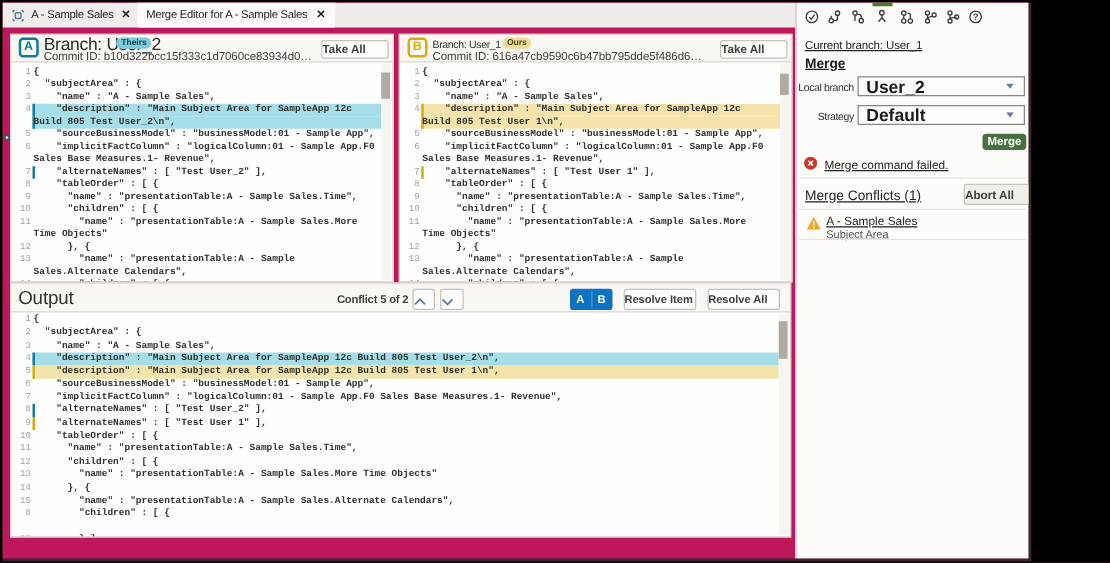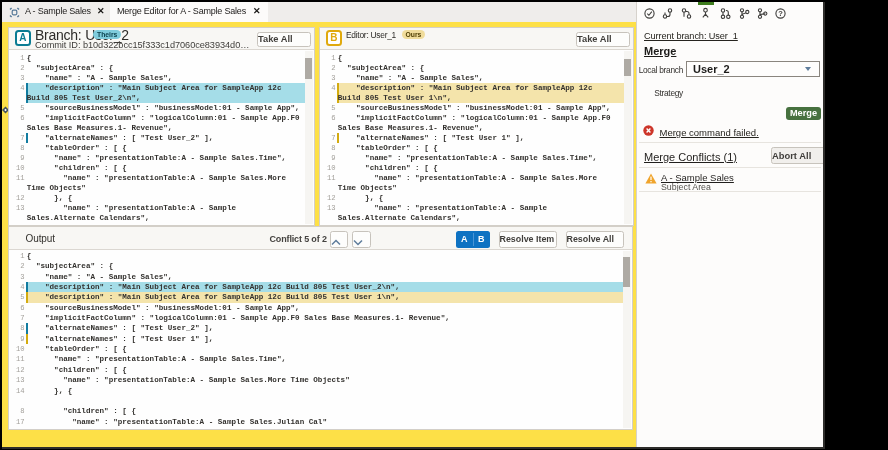--- a/index.html
+++ b/index.html
@@ -1,16 +1,16 @@
 <!DOCTYPE html>
 <html><head><meta charset="utf-8"><style>
 * { margin:0; padding:0; box-sizing:border-box; }
 html,body { width:888px; height:450px; background:#000; overflow:hidden;
   font-family:"Liberation Sans", sans-serif; }
-#app { position:absolute; left:2px; top:2px; width:821px; height:445px; background:#fde047; overflow:hidden; }
+#app { position:absolute; left:2px; top:2px; width:821px; height:445px; background:#be185d; overflow:hidden; }
 #app > * { position:absolute; }
 
 #tabbar { left:0; top:0; width:634px; height:19.5px; background:#efedeb; }
 #tab2 { position:absolute; left:108px; top:0; width:158px; height:19.5px; background:#fcfbfa; }
 .tabtxt { position:absolute; top:0; height:19.5px; line-height:19.5px; font-size:9px; color:#1d1b1a; letter-spacing:-0.2px; white-space:nowrap; }
 .x { position:absolute; top:0; height:19.5px; line-height:19.5px; font-size:9px; font-weight:bold; color:#181716; }
 
 #vdiv { left:633.5px; top:0; width:1px; height:445px; background:#d6d2cc; }
 
 .panel { position:absolute; background:#fefefe; border:1px solid #d3cfc8; }
@@ -38,21 +38,21 @@
 .pill { position:absolute; top:1.7px; height:9px; border-radius:4.5px; font-size:6.8px; font-weight:bold;
   line-height:9px; padding:0 4px; }
 .pill.t { background:#7fccdc; color:#0d4450; }
 .pill.o { background:#f0dc9b; color:#4f3e03; }
 .btn { position:absolute; background:#fdfdfc; border:1px solid #c7c3bc; border-radius:2.5px;
   font-weight:bold; color:#403e3b; text-align:left; white-space:nowrap; }
 
 .rt { position:absolute; color:#26241f; white-space:nowrap;text-decoration:underline; }
 .lbl { position:absolute; text-align:right; white-space:nowrap; font-size:8.4px; letter-spacing:-0.3px; color:#33312e; }
 .sel { position:absolute; width:134px; height:15.5px; border:1px solid #8a857e; background:#fefdfc; }
-.sel span { position:absolute; left:6px; top:0; line-height:14.5px; font-size:11px; font-weight:bold; color:#1c1b19; white-space:nowrap; }
+.sel span { position:absolute; left:6px; top:0; line-height:14.5px; font-size:14px; font-weight:bold; color:#1c1b19; white-space:nowrap; }
 .caret { position:absolute; right:8px; top:5px; width:0; height:0; border-left:3.6px solid transparent;
   border-right:3.6px solid transparent; border-top:4.6px solid #5f7d9c; }
 .hr { position:absolute; left:635px; width:184px; height:1px; background:#e7e4df; }
 .ti { position:absolute; top:5px; }
 #statusbar { left:0; top:428.5px; width:633.5px; height:16.5px; background:#fcfcfa; border-top:1px solid #c8c4be; }
 </style></head>
 <body>
 <div id="app">
   <div id="tabbar">
     <svg style="position:absolute;left:7px;top:4.5px" width="11" height="11" viewBox="0 0 11 11" fill="none" stroke="#547898" stroke-width="1.2">
@@ -160,22 +160,23 @@
         </div>
       <div class="sb">
           <div class="sbt" style="top:7px;height:21px"></div>
         </div>
     </div>
   </div>
 
   <div class="panel" id="pb" style="left:316.5px; top:25px; width:315px; height:199px">
     <div class="phead">
       <div class="badge b" style="left:6.5px">B</div>
-      <span class="hl1" style="left:26.5px; font-size:8.4px; letter-spacing:-0.25px">Editor: User_1</span>
+      <span class="hl1" style="left:26.5px; font-size:8.4px; letter-spacing:-0.25px">Branch: User_1</span>
       <span class="pill o" style="left:82px">Ours</span>
+      <span class="hl2" style="left:26.5px">Commit ID: 616a47cb9590c6b47bb795dde5f486d6…</span>
       <div class="btn" style="right:2.5px; top:3.5px; width:54px; height:15px; font-size:9.3px; line-height:13.5px">Take All</div>
     </div>
     <div class="pbody">
 <div class="r" style="top:2.80px;height:10.0px">
           <span class="n">1</span>
           <span class="t">{</span>
         </div>
 <div class="r" style="top:12.80px;height:10.0px">
           <span class="n">2</span>
           <span class="t">  "subjectArea" : {</span>
@@ -250,21 +251,21 @@
           <span class="t">        "children" : [ {</span>
         </div>
       <div class="sb">
           <div class="sbt" style="top:8px;height:17px"></div>
         </div>
     </div>
   </div>
 
   <div class="panel" id="po" style="left:5.5px; top:224px; width:625px; height:204px">
     <div class="phead" style="height:22.5px">
-      <span class="hl1" style="left:17px; top:7px; font-size:10px; color:#35332f">Output</span>
+      <span class="hl1" style="left:6px; top:7px; font-size:15px; color:#35332f">Output</span>
       <span class="hl1" style="left:261px; top:7px; font-weight:bold; color:#44423f; font-size:9px; letter-spacing:-0.15px">Conflict 5 of 2</span>
       <div class="btn" style="left:321px; top:4.2px; width:18.5px; height:17px">
         <svg width="10" height="7" viewBox="0 0 10 7" style="margin-top:4.5px">
             <path d="M1 5.5L5 1.5 9 5.5" fill="none" stroke="#5f7d9c" stroke-width="1.5"></path>
           </svg></div>
       <div class="btn" style="left:343.5px; top:4.2px; width:18.5px; height:17px">
         <svg width="10" height="7" viewBox="0 0 10 7" style="margin-top:4.5px">
             <path d="M1 1.5L5 5.5 9 1.5" fill="none" stroke="#5f7d9c" stroke-width="1.5"></path>
           </svg></div>
       <div style="position:absolute; left:447.5px; top:4.2px; width:34px; height:17px; background:#0e72c2; border-radius:2.5px; color:#fff; font-weight:bold; font-size:9px; line-height:17px">
@@ -331,27 +332,27 @@
           <span class="t">      "children" : [ {</span>
         </div>
 <div class="r" style="top:125.65px;height:10.35px">
           <span class="n">13</span>
           <span class="t">        "name" : "presentationTable:A - Sample Sales.More Time Objects"</span>
         </div>
 <div class="r" style="top:136.00px;height:10.35px">
           <span class="n">14</span>
           <span class="t">      }, {</span>
         </div>
+<div class="r" style="top:146.35px;height:10.35px">
+          <span class="n">15</span>
+          <span class="t">        "name" : "presentationTable:A - Sample Sales.Alternate Calendars",</span>
+        </div>
 <div class="r" style="top:156.70px;height:10.35px">
           <span class="n">8</span>
           <span class="t">        "children" : [ {</span>
-        </div>
-<div class="r" style="top:167.05px;height:10.35px">
-          <span class="n">17</span>
-          <span class="t">          "name" : "presentationTable:A - Sample Sales.Julian Cal"</span>
         </div>
 <div class="r" style="top:177.40px;height:10.35px">
           <span class="n">18</span>
           <span class="t">        } ]</span>
         </div>
       <div class="sb">
           <div class="sbt" style="top:6px;height:30px"></div>
         </div>
     </div>
   </div>
@@ -407,20 +408,24 @@
       </svg>
 
     <span class="rt" style="left:7.5px; top:28.5px; font-size:9.2px; letter-spacing:-0.1px">Current branch: User_1</span>
     <span class="rt" style="left:7.5px; top:42.5px; font-size:11px; font-weight:bold; color:#1c1b19">Merge</span>
     <span class="lbl" style="left:-10px; top:62.5px; width:56.5px">Local branch</span>
     <div class="sel" style="left:49.5px; top:59px">
         <span>User_2</span>
         <div class="caret"></div>
       </div>
     <span class="lbl" style="left:-10px; top:85.5px; width:56.5px">Strategy</span>
+    <div class="sel" style="left:49.5px; top:82px">
+        <span>Default</span>
+        <div class="caret"></div>
+      </div>
     <div style="position:absolute; left:149.5px; top:105px; width:35px; height:13px; background:#47713f; border-radius:3px; color:#fff; font-weight:bold; font-size:9.2px; line-height:13px; text-align:center">Merge</div>
     <svg style="position:absolute;left:6px;top:123px" width="11" height="11" viewBox="0 0 11 11">
       <circle cx="5.5" cy="5.5" r="5.2" fill="#cd3529"></circle>
       <path d="M3.6 3.6l3.8 3.8M7.4 3.6L3.6 7.4" stroke="#fff" stroke-width="1.4"></path>
       </svg>
     <span class="rt" style="left:23px; top:124.5px; font-size:9.5px">Merge command failed.</span>
     <div class="hr" style="left:2px; top:139.5px; width:182px"></div>
     <span class="rt" style="left:7.5px; top:148.5px; font-size:11px; color:#211f1d">Merge Conflicts (1)</span>
     <div class="btn" style="left:134.5px; top:144.5px; width:65px; height:17px; font-size:9.4px; line-height:15.5px; background:#f1efec">Abort All</div>
     <div class="hr" style="left:2px; top:164.5px; width:182px"></div>

